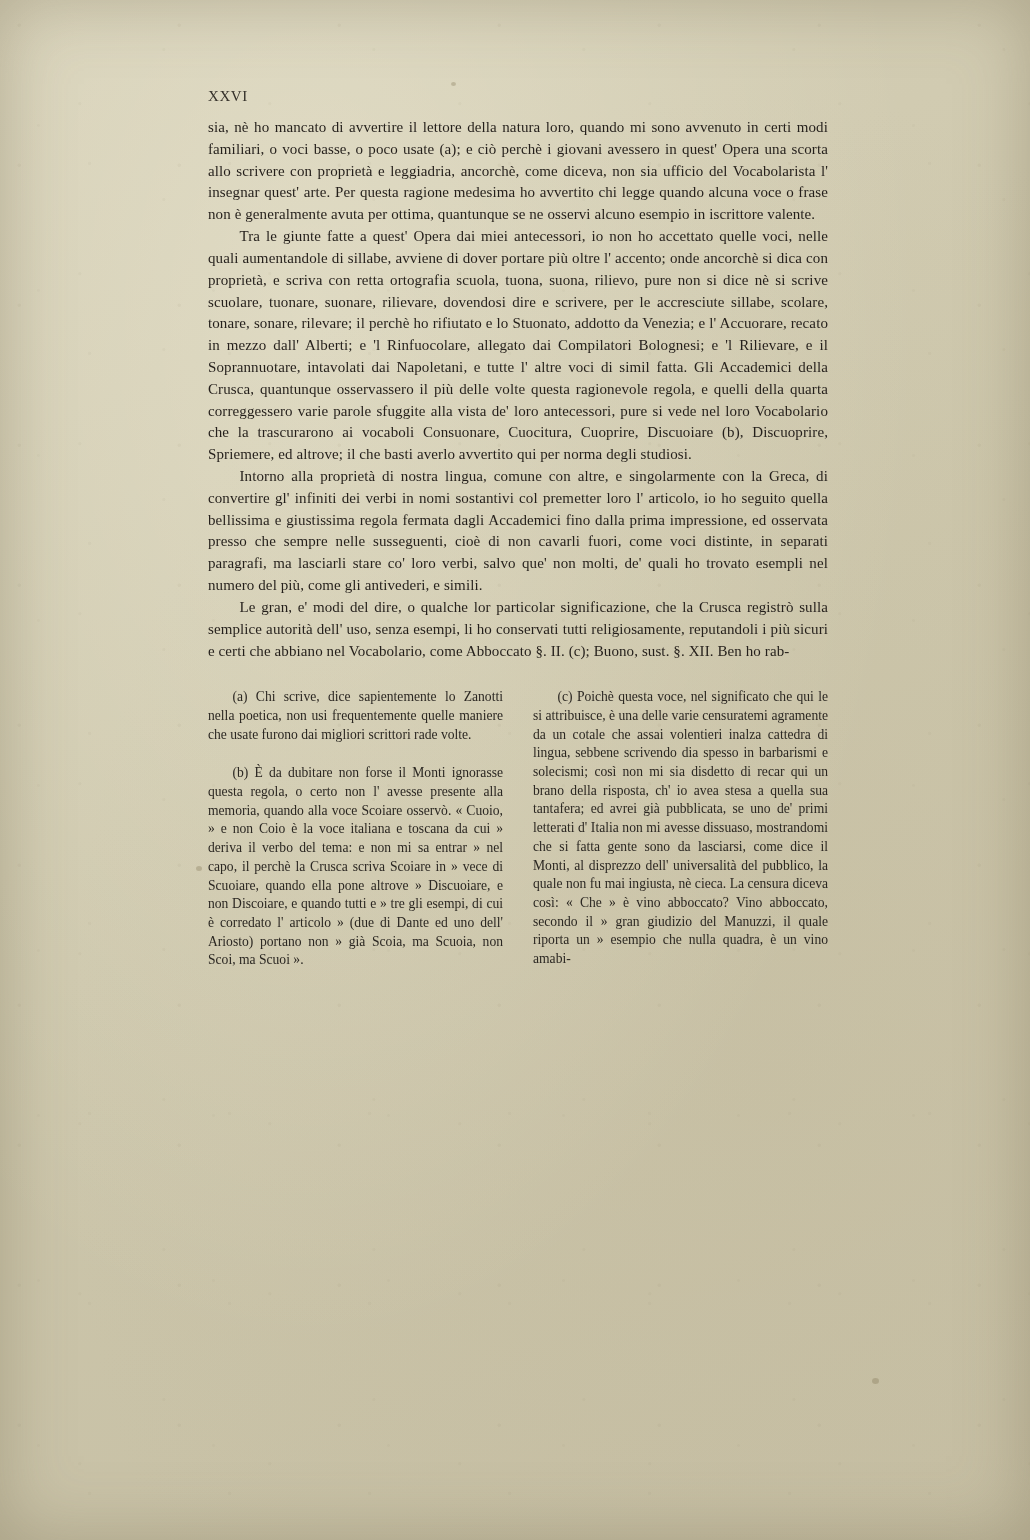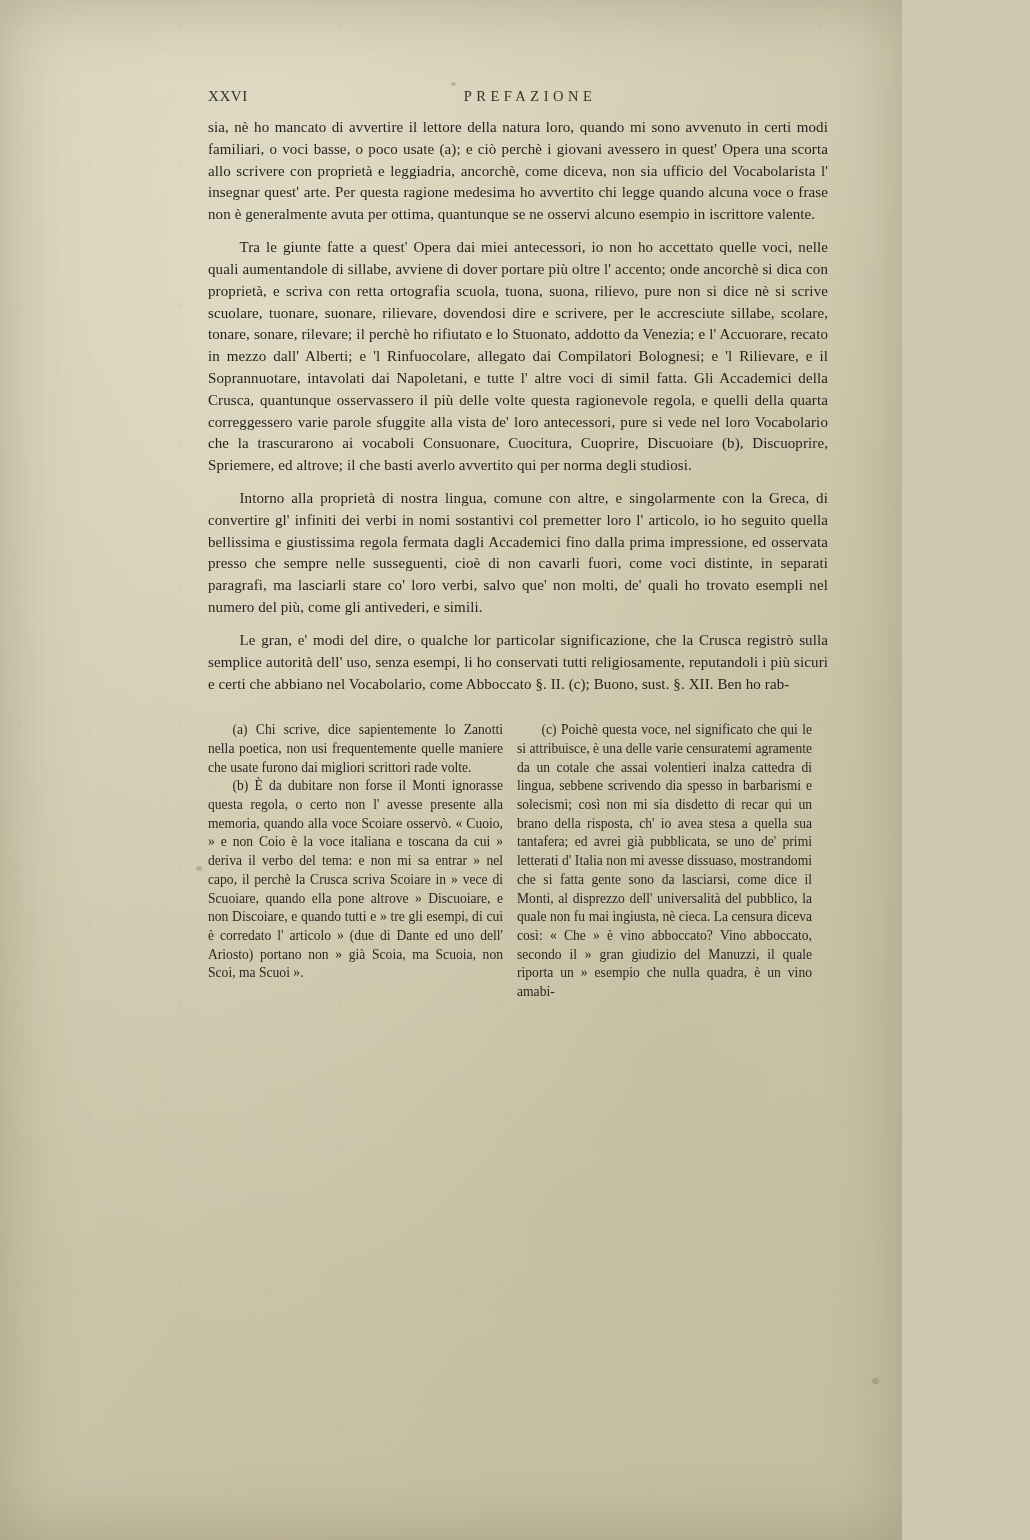--- a/index.html
+++ b/index.html
@@ -9,21 +9,21 @@
   body {
     width: 1030px;
     height: 1540px;
     background: #cdc8b0;
     font-family: "Liberation Serif", serif;
     color: #262320;
     overflow: hidden;
   }
   .page {
     position: relative;
-    width: 902px;
+    width: 1030px;
     height: 1540px;
     background:
       radial-gradient(ellipse at 30% 20%, rgba(255,252,235,0.30), rgba(255,252,235,0) 60%),
       radial-gradient(ellipse at 75% 70%, rgba(190,180,150,0.25), rgba(190,180,150,0) 65%),
       linear-gradient(160deg, #d5cfb6 0%, #cdc7ac 45%, #c6bfa4 100%);
   }
   .grain {
     position: absolute;
     inset: 0;
     pointer-events: none;
@@ -77,50 +77,50 @@
     line-height: 1.455;
     text-align: justify;
     text-justify: inter-word;
     color: #241f1b;
     letter-spacing: 0.1px;
   }
   .body-text p.indent {
     text-indent: 2.1em;
   }
   .body-text p + p {
-    margin-top: 11px;
+    margin-top: 0;
   }
 
   .rule {
     width: 100%;
     height: 0;
     margin: 20px 0 14px 0;
     border-top: 0px solid transparent;
   }
 
   .notes {
     display: flex;
-    gap: 14px;
+    gap: 30px;
     margin-top: 26px;
   }
   .notes .col {
     width: 295px;
   }
   .notes p {
     margin: 0;
     font-size: 13.6px;
     line-height: 1.375;
     text-align: justify;
     color: #2b2722;
   }
   .notes p.ind {
     text-indent: 1.8em;
   }
   .notes p + p {
-    margin-top: 0;
+    margin-top: 20px;
   }
   .blot {
     position: absolute;
     border-radius: 50%;
     background: rgba(120,105,72,0.30);
     pointer-events: none;
   }
 </style>
 </head>
 <body>
@@ -130,21 +130,20 @@
   <div class="edge-shadow"></div>
 
   <div class="blot" style="left:451px; top:82px; width:5px; height:4px;"></div>
   <div class="blot" style="left:196px; top:866px; width:6px; height:5px;"></div>
   <div class="blot" style="left:872px; top:1378px; width:7px; height:6px;"></div>
 
   <div class="content">
 
     <div class="running-head">
       <div class="folio">XXVI</div>
-      <div class="head-title">PREFAZIONE</div>
     </div>
 
     <div class="body-text">
       <p>sia, nè ho mancato di avvertire il lettore della natura loro, quando mi sono avvenuto in certi modi familiari, o voci basse, o poco usate (a); e ciò perchè i giovani avessero in quest' Opera una scorta allo scrivere con proprietà e leggiadria, ancorchè, come diceva, non sia ufficio del Vocabolarista l' insegnar quest' arte. Per questa ragione medesima ho avvertito chi legge quando alcuna voce o frase non è generalmente avuta per ottima, quantunque se ne osservi alcuno esempio in iscrittore valente.</p>
       <p class="indent">Tra le giunte fatte a quest' Opera dai miei antecessori, io non ho accettato quelle voci, nelle quali aumentandole di sillabe, avviene di dover portare più oltre l' accento; onde ancorchè si dica con proprietà, e scriva con retta ortografia scuola, tuona, suona, rilievo, pure non si dice nè si scrive scuolare, tuonare, suonare, rilievare, dovendosi dire e scrivere, per le accresciute sillabe, scolare, tonare, sonare, rilevare; il perchè ho rifiutato e lo Stuonato, addotto da Venezia; e l' Accuorare, recato in mezzo dall' Alberti; e 'l Rinfuocolare, allegato dai Compilatori Bolognesi; e 'l Rilievare, e il Soprannuotare, intavolati dai Napoletani, e tutte l' altre voci di simil fatta. Gli Accademici della Crusca, quantunque osservassero il più delle volte questa ragionevole regola, e quelli della quarta correggessero varie parole sfuggite alla vista de' loro antecessori, pure si vede nel loro Vocabolario che la trascurarono ai vocaboli Consuonare, Cuocitura, Cuoprire, Discuoiare (b), Discuoprire, Spriemere, ed altrove; il che basti averlo avvertito qui per norma degli studiosi.</p>
       <p class="indent">Intorno alla proprietà di nostra lingua, comune con altre, e singolarmente con la Greca, di convertire gl' infiniti dei verbi in nomi sostantivi col premetter loro l' articolo, io ho seguito quella bellissima e giustissima regola fermata dagli Accademici fino dalla prima impressione, ed osservata presso che sempre nelle susseguenti, cioè di non cavarli fuori, come voci distinte, in separati paragrafi, ma lasciarli stare co' loro verbi, salvo que' non molti, de' quali ho trovato esempli nel numero del più, come gli antivederi, e simili.</p>
       <p class="indent">Le gran, e' modi del dire, o qualche lor particolar significazione, che la Crusca registrò sulla semplice autorità dell' uso, senza esempi, li ho conservati tutti religiosamente, reputandoli i più sicuri e certi che abbiano nel Vocabolario, come Abboccato §. II. (c); Buono, sust. §. XII. Ben ho rab-</p>
     </div>
 
     <div class="rule"></div>

